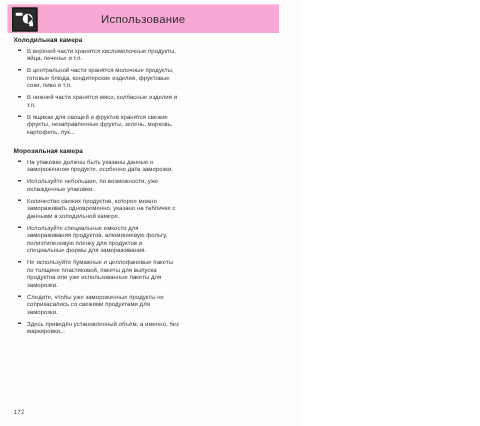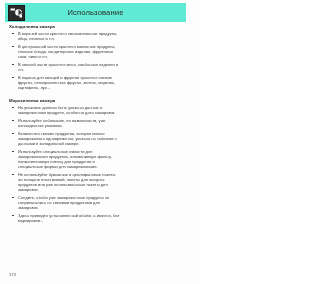--- a/index.html
+++ b/index.html
@@ -14,21 +14,21 @@
     position:absolute;
     left:0;top:0;
     width:200px;height:284px;
     background:#fdfdfd;
   }
   
   .header{
     position:absolute;
     left:5px;top:3px;
     width:181px;height:19px;
-    background:#5eead4;
+    background:#f9a8d4;
   }
   .header-icon{
     position:absolute;
     left:3px;top:1.5px;
     width:17px;height:16px;
     background:#2b2b2b;
     border:1px solid #1a1a1a;
     box-sizing:border-box;
   }
   .header-icon svg{display:block;}

